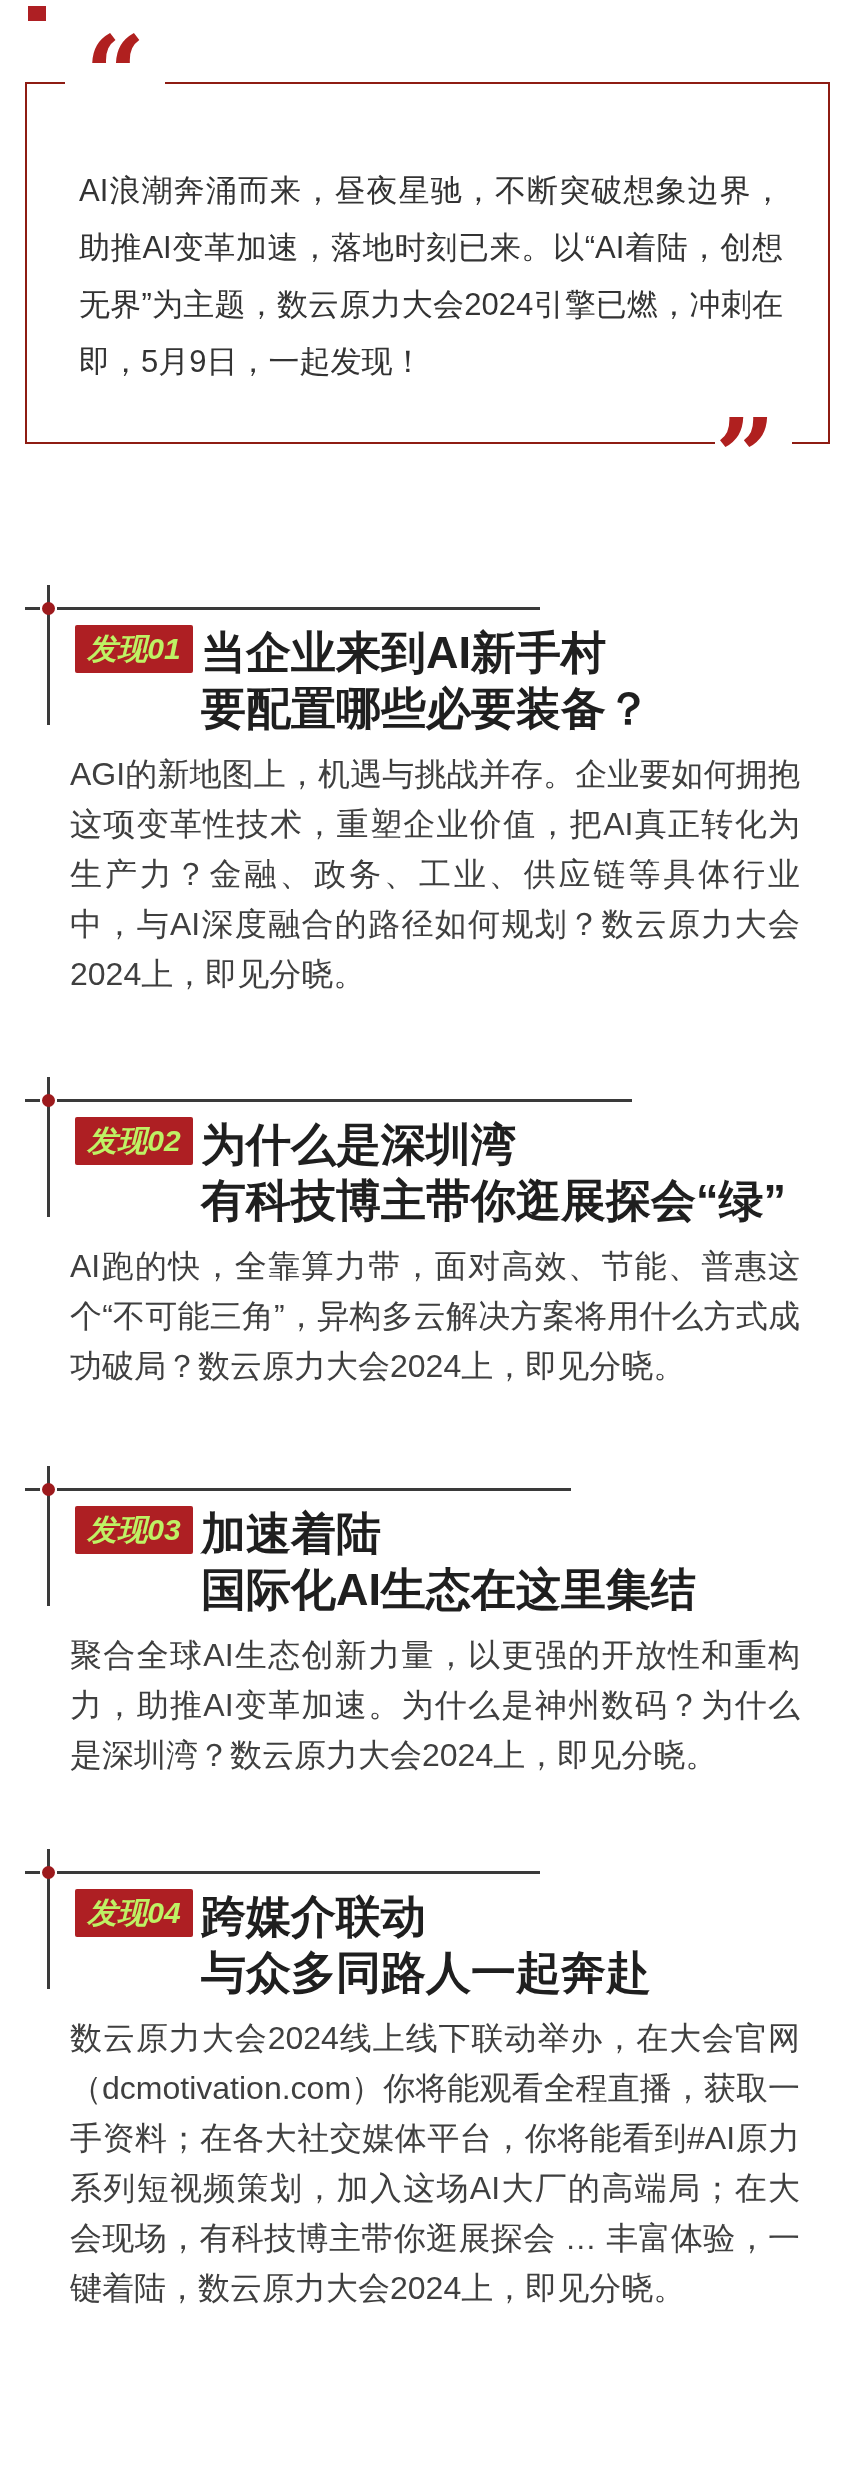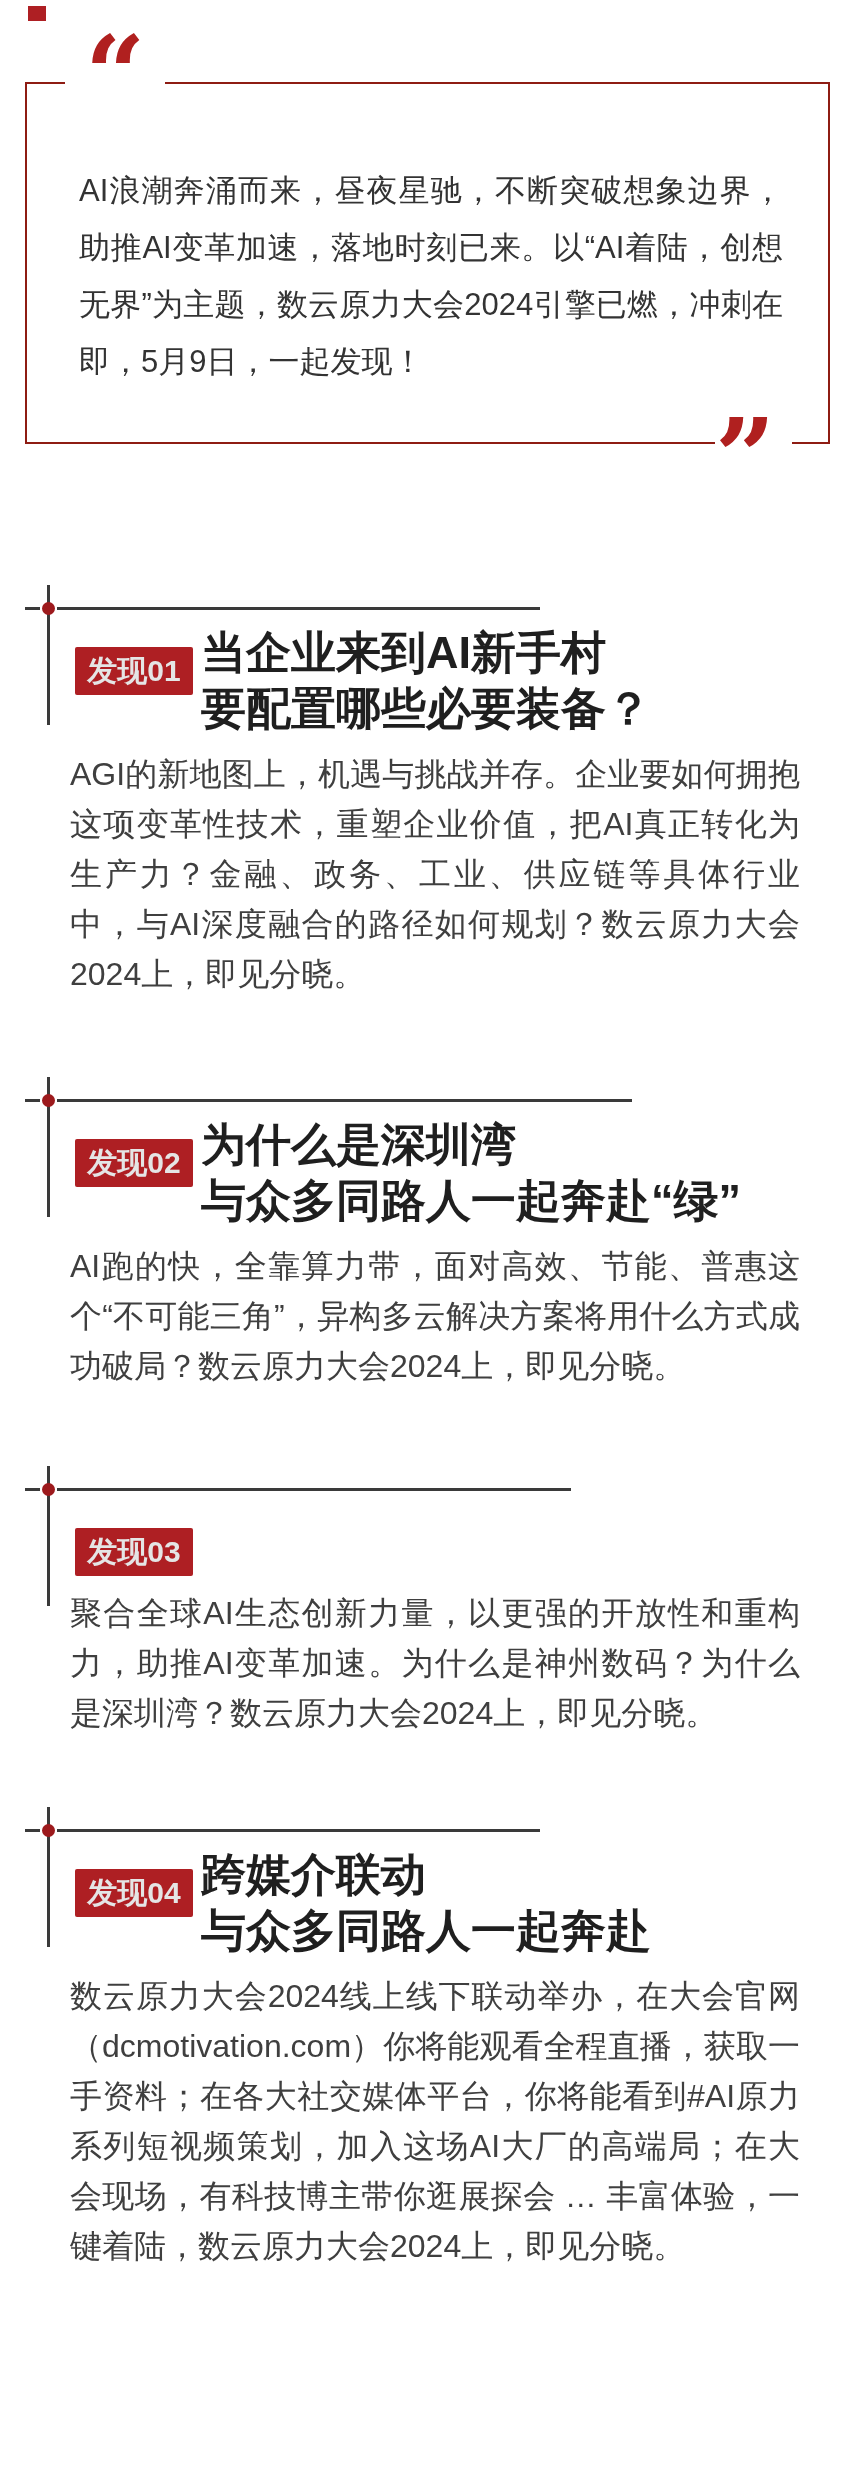--- a/index.html
+++ b/index.html
@@ -61,28 +61,28 @@
     text-align:justify;
   }
   
   .sec-rule{position:relative;height:14px;}
   .sec-rule .dash{position:absolute;left:25px;top:5.5px;width:15px;height:3px;background:var(--rule-gray);}
   .sec-rule .vline{position:absolute;left:47px;top:-16px;width:3px;height:140px;background:var(--rule-gray);}
   .sec-rule .dot{position:absolute;left:42px;top:0.5px;width:13px;height:13px;border-radius:50%;background:#9d1a1d;}
   .sec-rule .hline{position:absolute;left:57px;top:5.5px;height:3px;background:var(--rule-gray);}
   .sec-head{display:flex;align-items:flex-start;margin:10px 0 0 75px;gap:8px;position:relative;}
   .badge{
-    margin-top:22px;
     width:118px;height:48px;
     background:var(--accent-red);
-    color:#e5e5e5;
+    color:#bef264;
     font-size:30px;font-weight:bold;
     display:flex;align-items:center;justify-content:center;
     border-radius:2px;
     flex:0 0 auto;
+    font-style:italic;
   }
   .titles{
     font-size:45px;
     font-weight:bold;
     color:var(--heading-text);
     line-height:56px;
     white-space:nowrap;
   }
   .sec-body{
     margin:12px 56px 0 70px;
@@ -136,35 +136,39 @@
   <div class="sec-rule">
     <div class="dash"></div>
     <div class="vline"></div>
     <div class="dot"></div>
     <div class="hline"></div>
   </div>
   <div class="sec-head">
     <div class="badge">发现02</div>
     <div class="titles">
       <div>为什么是深圳湾</div>
-      <div>与众多同路人一起奔赴“绿”</div>
+      <div>有科技博主带你逛展探会“绿”</div>
     </div>
   </div>
   <p class="sec-body">AI跑的快，全靠算力带，面对高效、节能、普惠这个“不可能三角”，异构多云解决方案将用什么方式成功破局？数云原力大会2024上，即见分晓。</p>
 </div>
 
 <div class="section sec-3">
   <div class="sec-rule">
     <div class="dash"></div>
     <div class="vline"></div>
     <div class="dot"></div>
     <div class="hline"></div>
   </div>
   <div class="sec-head">
     <div class="badge">发现03</div>
+    <div class="titles">
+      <div>加速着陆</div>
+      <div>国际化AI生态在这里集结</div>
+    </div>
   </div>
   <p class="sec-body">聚合全球AI生态创新力量，以更强的开放性和重构力，助推AI变革加速。为什么是神州数码？为什么是深圳湾？数云原力大会2024上，即见分晓。</p>
 </div>
 
 <div class="section sec-4">
   <div class="sec-rule">
     <div class="dash"></div>
     <div class="vline"></div>
     <div class="dot"></div>
     <div class="hline"></div>

